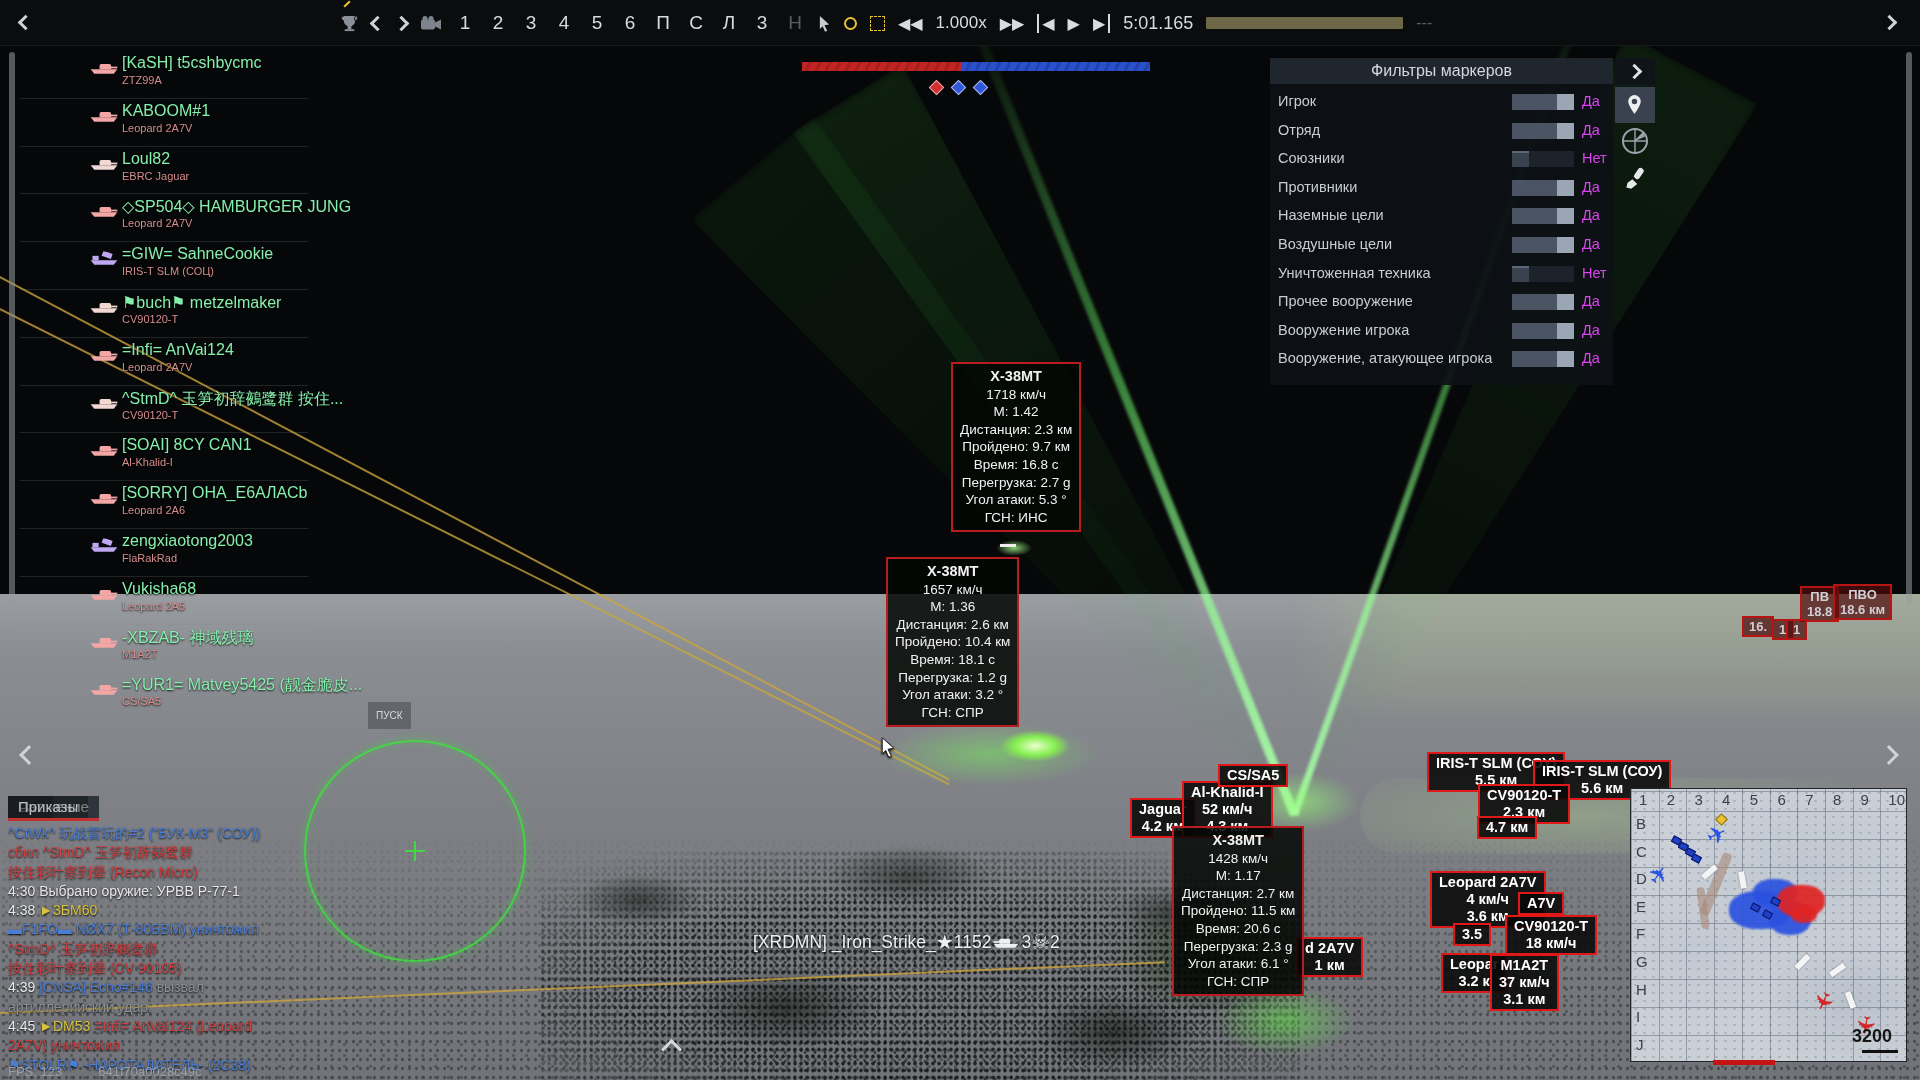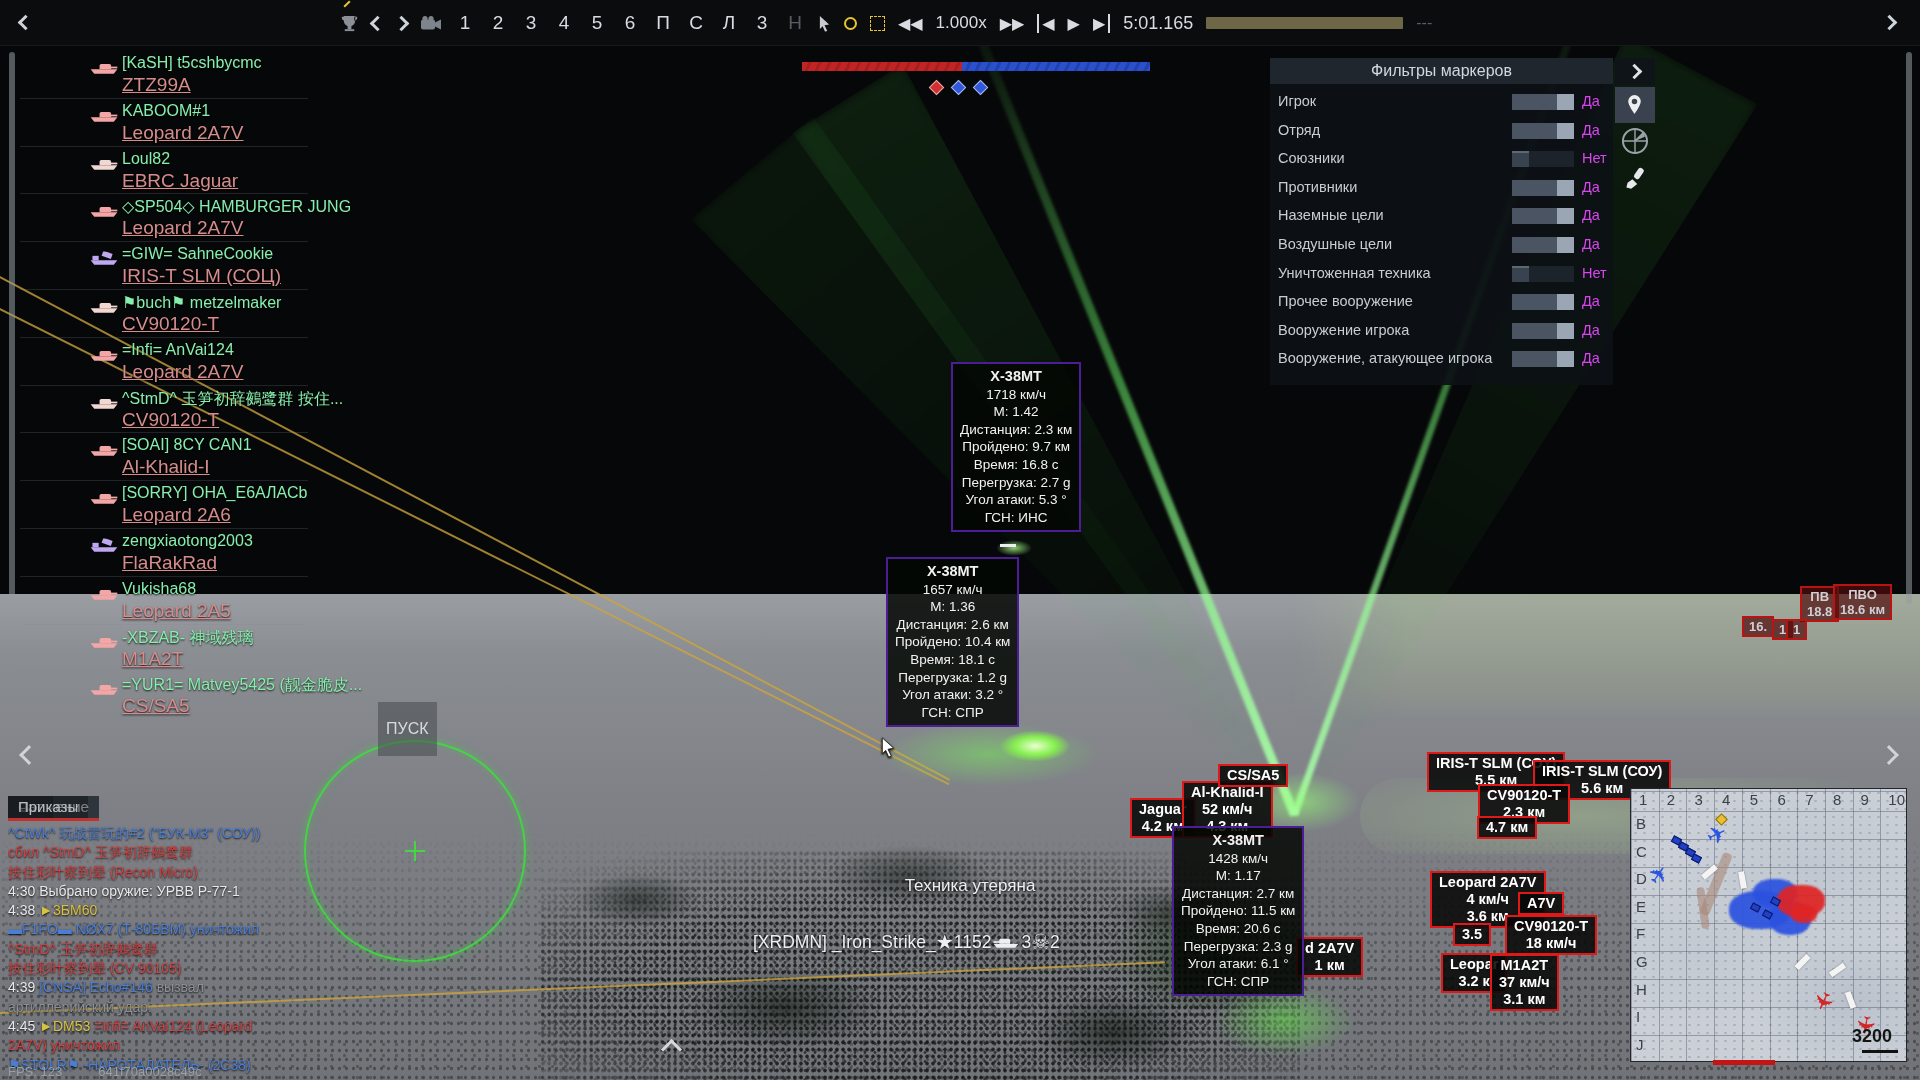--- a/index.html
+++ b/index.html
@@ -44,23 +44,23 @@
   .c2{left:1220px;width:150px;transform:rotate(28deg);opacity:.5;}
   .c3{left:1215px;width:160px;transform:rotate(-40deg);opacity:.35;}
   .trailline{height:2px;background:rgba(205,165,60,.78);transform-origin:0 0;pointer-events:none;}
   .glow{border-radius:50%;pointer-events:none;}
   
   #hud{left:348px;top:128px;color:#2ce22c;font-family:"DejaVu Sans Mono",monospace;
        font-size:19px;line-height:22.8px;white-space:pre;text-shadow:0 0 4px rgba(30,200,30,.55);}
   .gcirc{left:304px;top:740px;width:222px;height:222px;border:2px solid rgba(60,225,60,.85);border-radius:50%;
          box-shadow:0 0 8px rgba(60,225,60,.4),inset 0 0 8px rgba(60,225,60,.25);}
   .gplus{background:rgba(60,225,60,.9);}
-  #pusk{left:378px;top:702px;padding:18px 8px;background:rgba(70,74,78,.55);color:#d6dade;font-size:16px;}
-  
-  .mbox{border:2px solid #4c1d95;background:rgba(4,7,4,.86);color:#f2f2f2;text-align:center;
+  #pusk{left:368px;top:702px;padding:8px 8px;background:rgba(70,74,78,.55);color:#d6dade;font-size:10px;}
+  
+  .mbox{border:2px solid #b91c1c;background:rgba(4,7,4,.86);color:#f2f2f2;text-align:center;
         padding:4px 7px;font-size:13.5px;line-height:17.6px;white-space:nowrap;}
   .mbox .mt{font-weight:bold;font-size:14.5px;}
   .tbox{border:2px solid #e01818;background:rgba(8,8,8,.88);color:#fff;text-align:center;
         padding:1px 7px;font-size:14.5px;font-weight:bold;line-height:17px;white-space:nowrap;}
   .pvobox{border:2px solid #b81414;background:rgba(80,14,14,.72);color:#cfcfd4;text-align:center;
         padding:1px 5px;font-size:13px;font-weight:bold;line-height:15px;white-space:nowrap;}
   
   #topbar{left:0;top:0;width:1920px;height:46px;background:#0a0c0e;border-bottom:1px solid #17191d;}
   #tools{position:absolute;left:340px;top:0;height:46px;display:flex;align-items:center;gap:13px;color:#d8dbdf;font-size:19px;}
   #tools>*{position:static;flex:none;}
@@ -72,21 +72,21 @@
   .yframe{width:15px;height:15px;border:1px dashed #e8c430;position:relative;}
   .yframe::after{content:"";position:absolute;left:3px;top:3px;width:8px;height:2px;background:#e8c430;transform:rotate(-45deg);}
   .seek{width:197px;height:12px;background:#6e6747;border-radius:1px;}
   
   #scorebar{left:802px;top:62px;width:348px;height:9px;display:flex;}
   #scorebar>div{position:static;height:100%;}
   .diam{width:11px;height:11px;transform:rotate(45deg);}
   
   .prow-sep{height:1px;background:rgba(130,140,150,.22);}
   .pname{font-size:16px;color:#86efac;white-space:nowrap;text-shadow:0 1px 2px rgba(0,0,0,.9);}
-  .pveh{font-size:19px;white-space:nowrap;text-shadow:0 1px 2px rgba(0,0,0,.9);text-decoration:underline;}
+  .pveh{font-size:11px;white-space:nowrap;text-shadow:0 1px 2px rgba(0,0,0,.9);}
   .vehL{color:#d68c8c;}
   .scrollb{width:6px;background:rgba(150,156,162,.55);border-radius:3px;}
   
   #fpanel{left:1270px;top:58px;width:343px;height:327px;background:rgba(13,17,22,.93);}
   #ftitle{left:0;top:0;width:343px;height:26px;background:#20262e;color:#d2d7dd;font-size:16px;
           text-align:center;line-height:26px;}
   .frow{left:0;width:343px;height:28.6px;}
   .flabel{left:8px;top:5px;font-size:14.5px;color:#c8cdd3;white-space:nowrap;}
   .ftog{left:242px;top:6px;width:62px;height:16px;background:#4a5462;cursor:pointer;}
   .ftog .thumb{right:0;top:0;width:17px;height:16px;background:#9aa6b4;}
@@ -618,21 +618,20 @@
         <div><span class="cr" style="position: static;">^StmD^ 玉笋初辞鵺鹭群</span></div>
         <div><span class="cr" style="position: static;">按住彩叶察到晕 (CV 90105)</span></div>
         <div><span class="cw" style="position: static;">4:39 </span><span class="cb" style="position: static;">[CNSA] Echo#146 </span><span class="cg" style="position: static;">вызвал</span></div>
         <div><span class="cg" style="position: static;">артиллерийский удар.</span></div>
         <div><span class="cw" style="position: static;">4:45 </span><span class="cy" style="position: static;">►DM53 </span><span class="cr" style="position: static;">=Infi= AnVai124 (Leopard</span></div>
         <div><span class="cr" style="position: static;">2A7V) уничтожил</span></div>
         <div><span class="cb" style="position: static;">⚑STOLR⚑ -НАРОТАДАТЕЛЬ- (2С38)</span></div>
       </div>
   </div>
 
-  <div id="lostmsg">Техника утеряна</div>
   <div id="pstats">
     <span>[XRDMN] _Iron_Strike_</span>
     <span style="font-size:20px">★</span>
     <span>1152</span>
     <svg width="30" height="14" viewBox="0 0 36 16" fill="#eceef0">
         <use href="#i-tank"></use>
       </svg>
     <span>3</span>
     <span style="font-size:21px">☠</span>
     <span>2</span>

